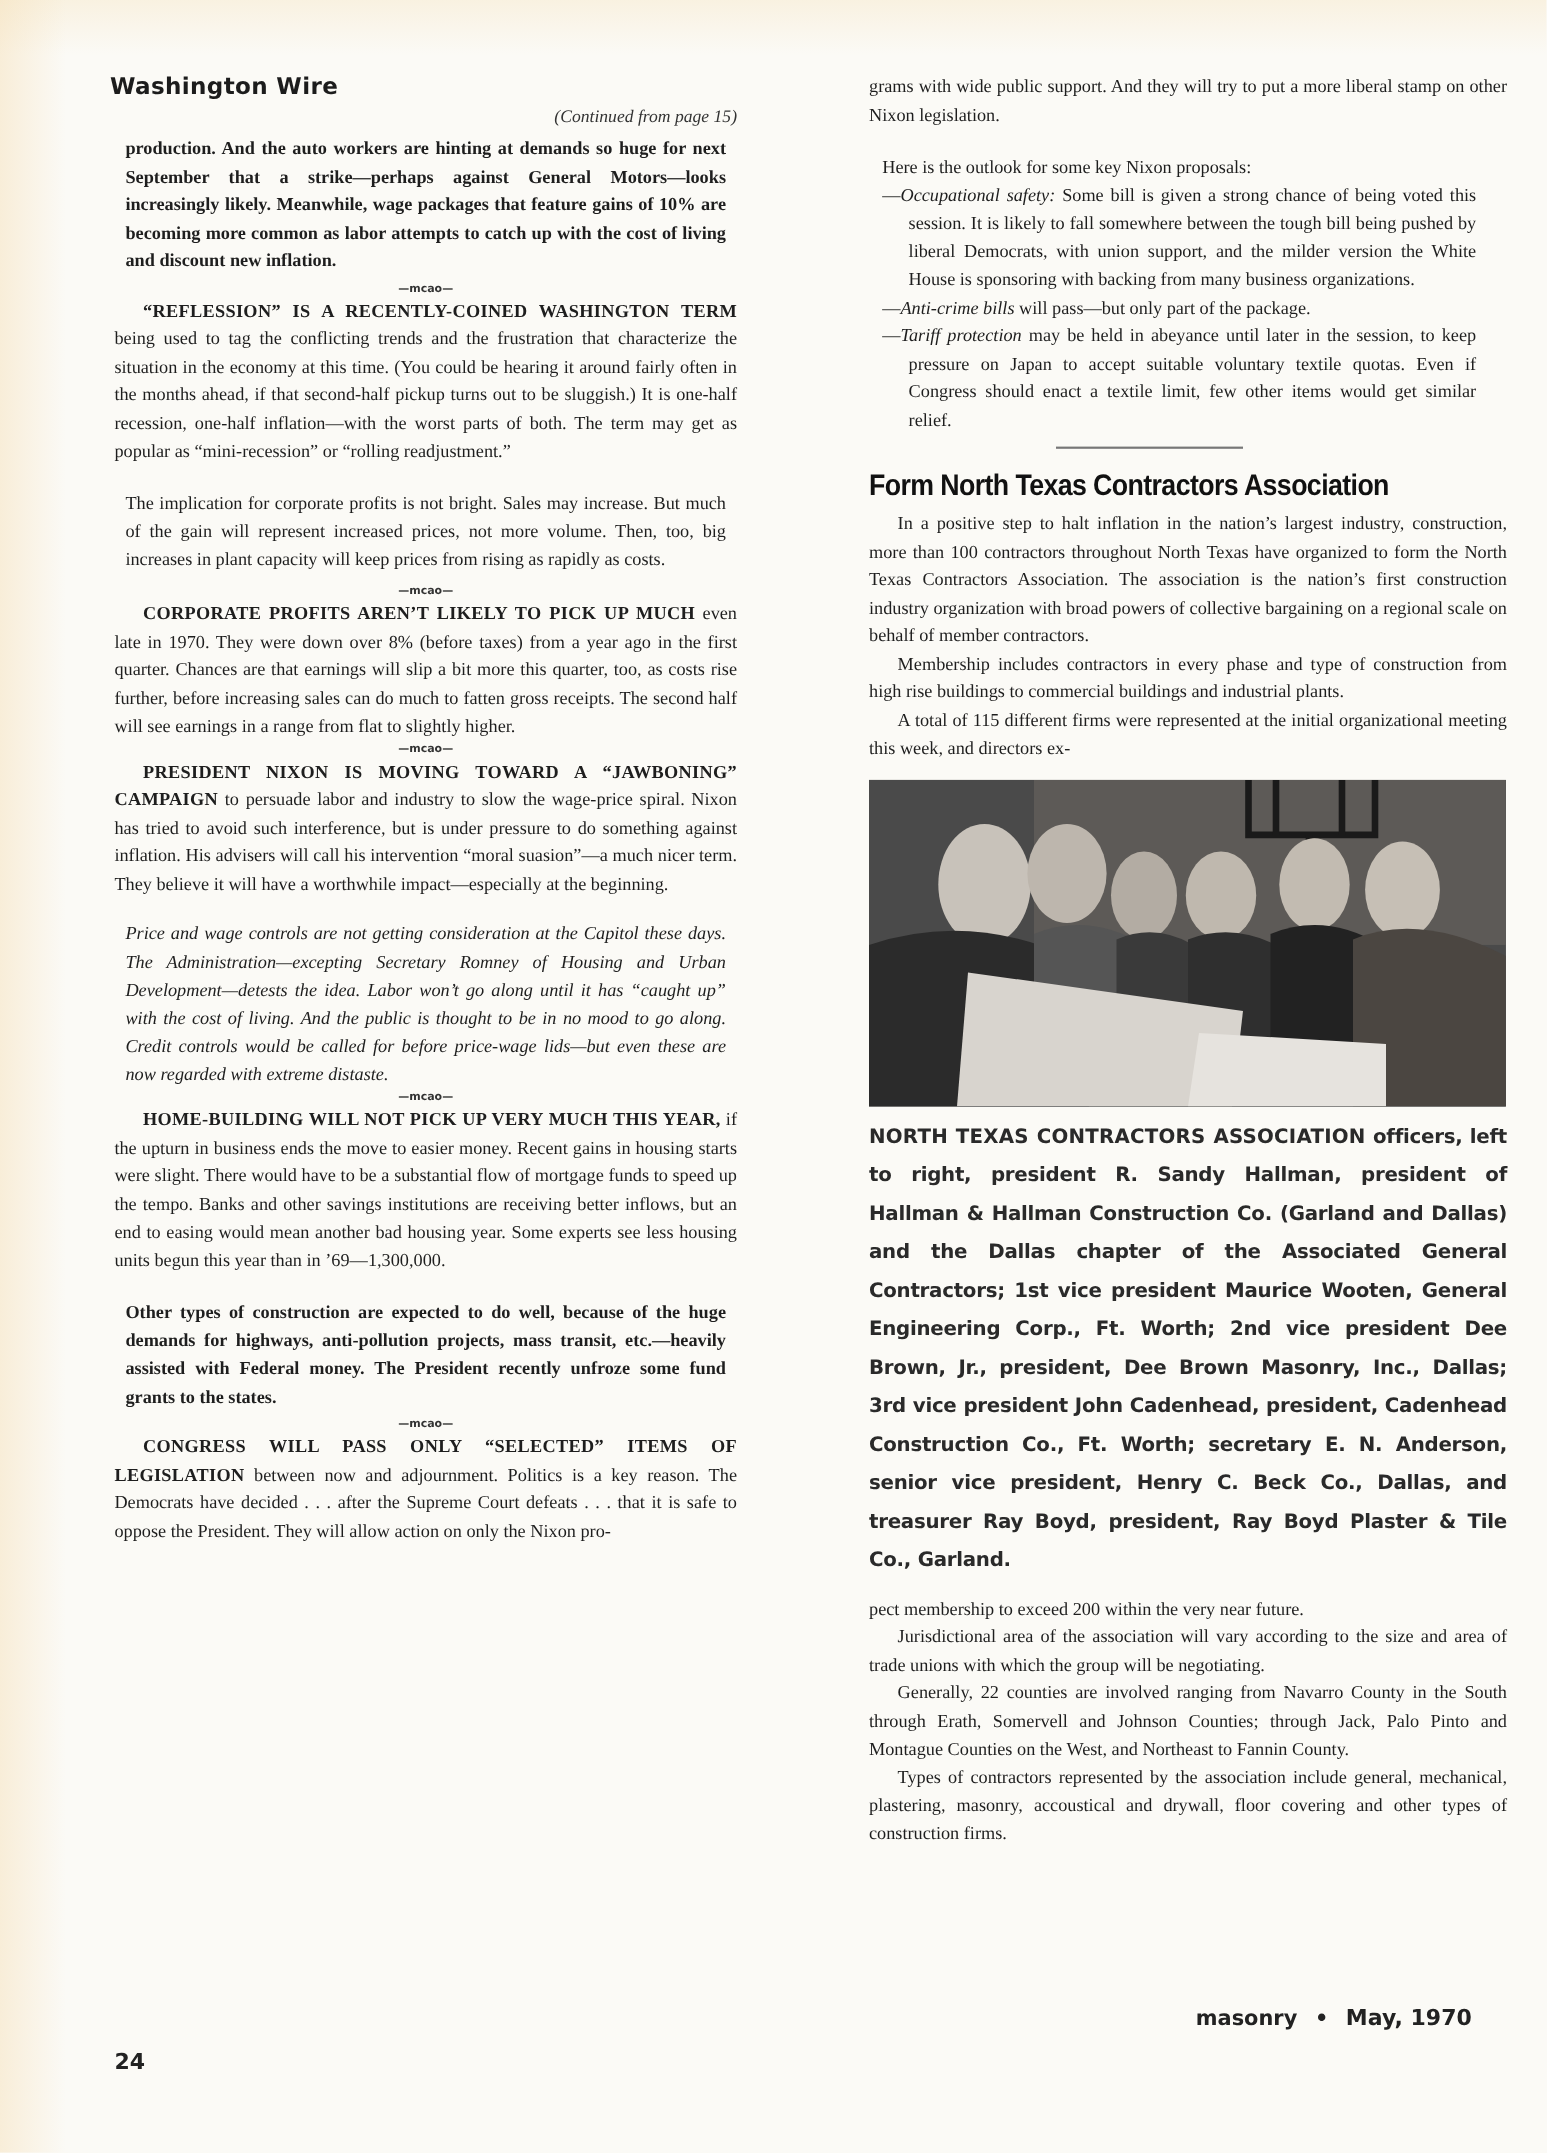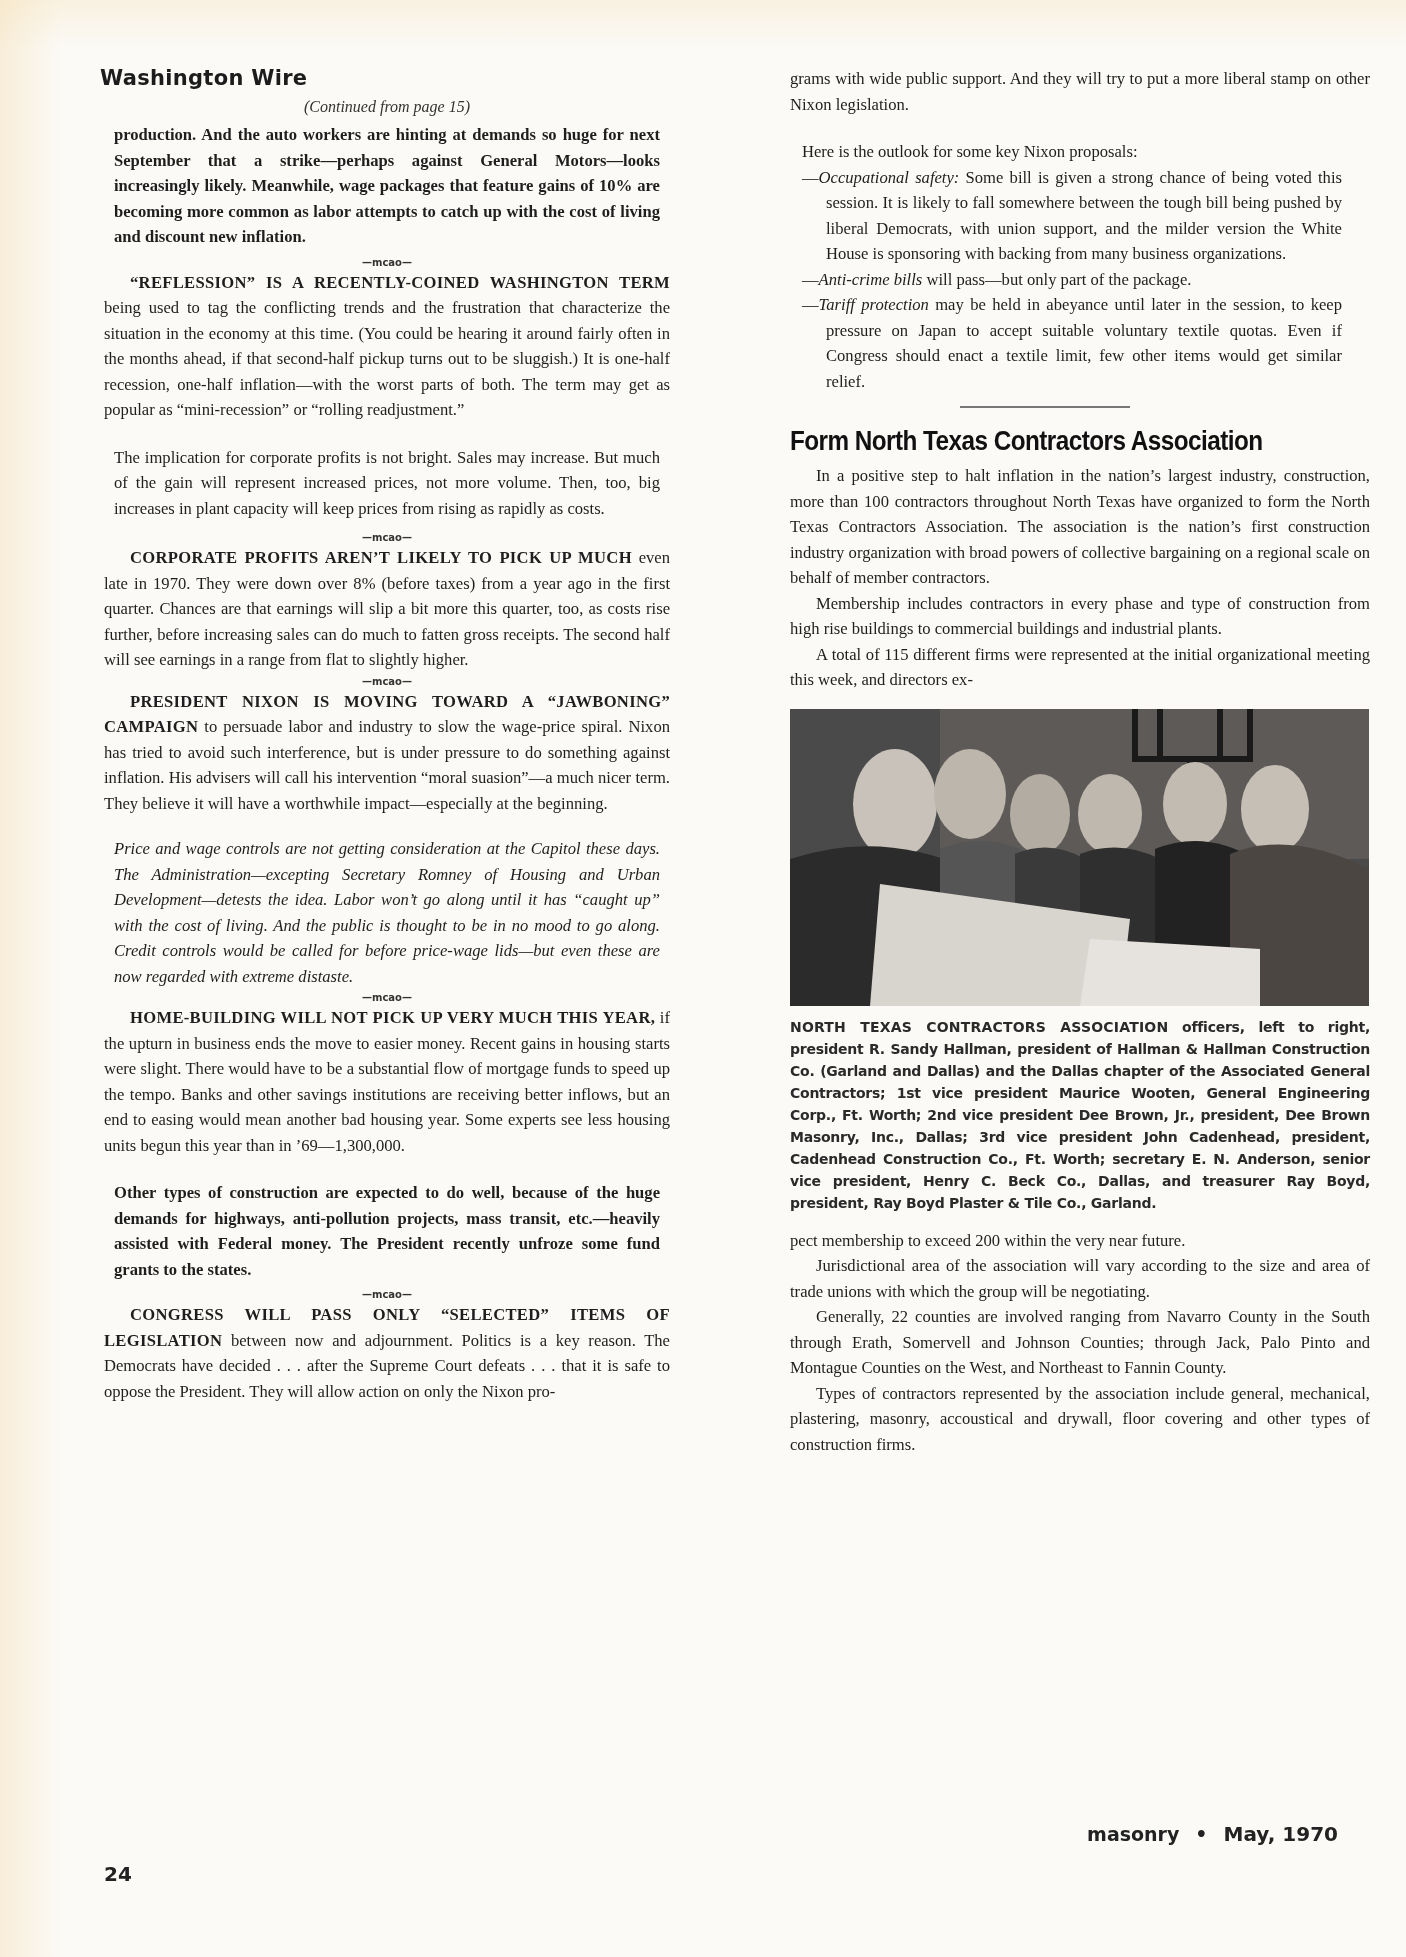--- a/index.html
+++ b/index.html
@@ -30,35 +30,35 @@
   .lead { font-weight: bold; letter-spacing: 0.3px; }
   .sep {
     text-align: center; font-family: "DejaVu Sans", sans-serif;
     font-size: 10px; font-weight: bold; line-height: 14px; color: #333; margin: 2px 0 0 0;
   }
   .section-title {
     font-family: "DejaVu Sans", sans-serif; font-size: 21px; margin: 0;
     letter-spacing: 0.3px; color: #1c1c1c;
   }
   .continued {
-    font-style: italic; font-size: 16px; text-align: center; margin: 8px 0 6px 0; color: #333;
+    font-style: italic; font-size: 16px; text-align: right; margin: 8px 0 6px 0; color: #333;
   }
   .article-headline {
     font-family: "Liberation Sans", sans-serif; font-weight: bold; font-size: 27px;
     letter-spacing: -0.6px; transform: scaleX(0.9); transform-origin: left center;
     margin: 0; color: #111; white-space: nowrap;
   }
   .rule { width: 170px; height: 2px; background: #777; margin: 12px auto 18px 170px; }
   .list-item { padding-left: 24px; text-indent: -24px; }
   .photo {
     width: 579px; height: 297px; margin-top: 16px; position: relative; overflow: hidden;
     background: linear-gradient(180deg, #3d3d3d 0%, #5a5a5a 40%, #3a3a3a 100%);
   }
   .caption {
-    font-family: "DejaVu Sans", sans-serif; font-size: 14px; line-height: 22px;
+    font-family: "DejaVu Sans", sans-serif; font-size: 18px; line-height: 35px;
     text-align: justify; margin: 10px 0 14px 0; font-weight: bold; color: #2a2a2a;
     letter-spacing: -0.25px;
   }
   .caption .cap-lead { letter-spacing: 0.2px; }
   .footer-num {
     position: absolute; left: 104px; top: 1862px;
     font-family: "DejaVu Sans", sans-serif; font-weight: bold; font-size: 20px; color: #222;
   }
   .footer-right {
     position: absolute; right: 68px; top: 1822px;

